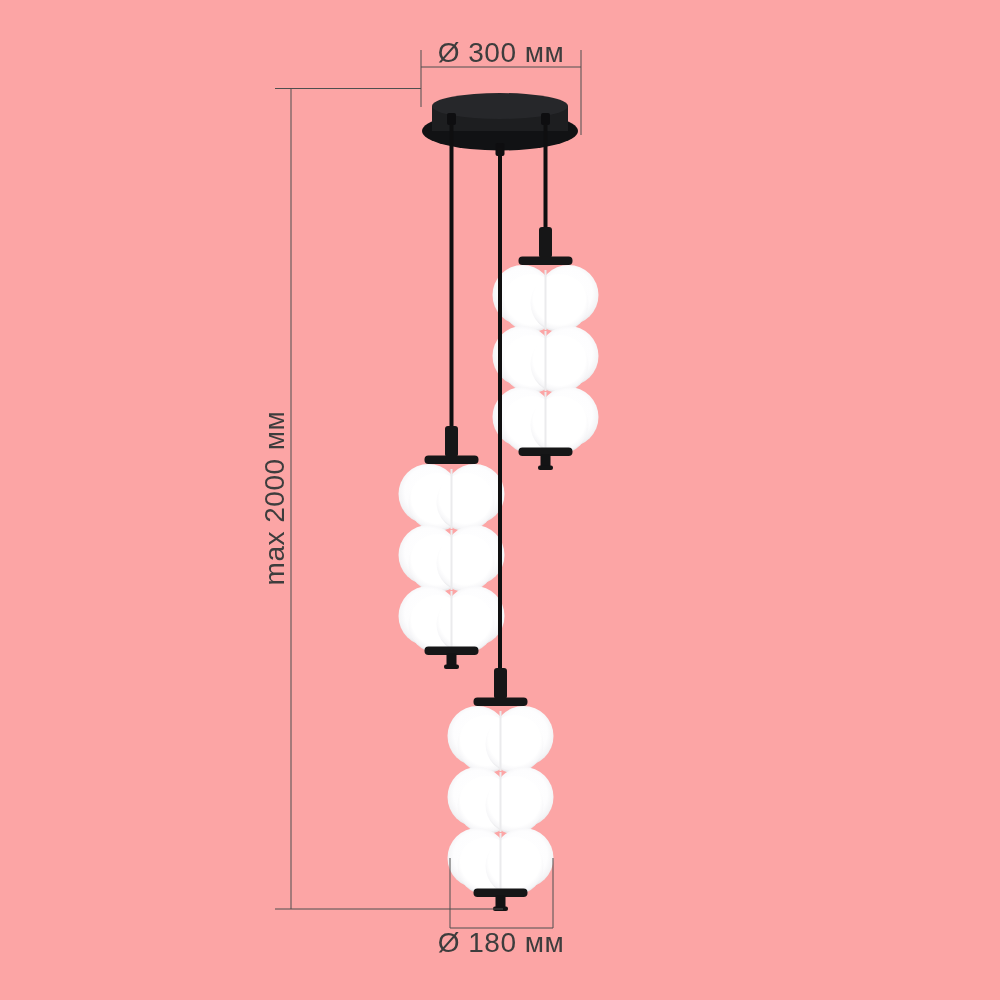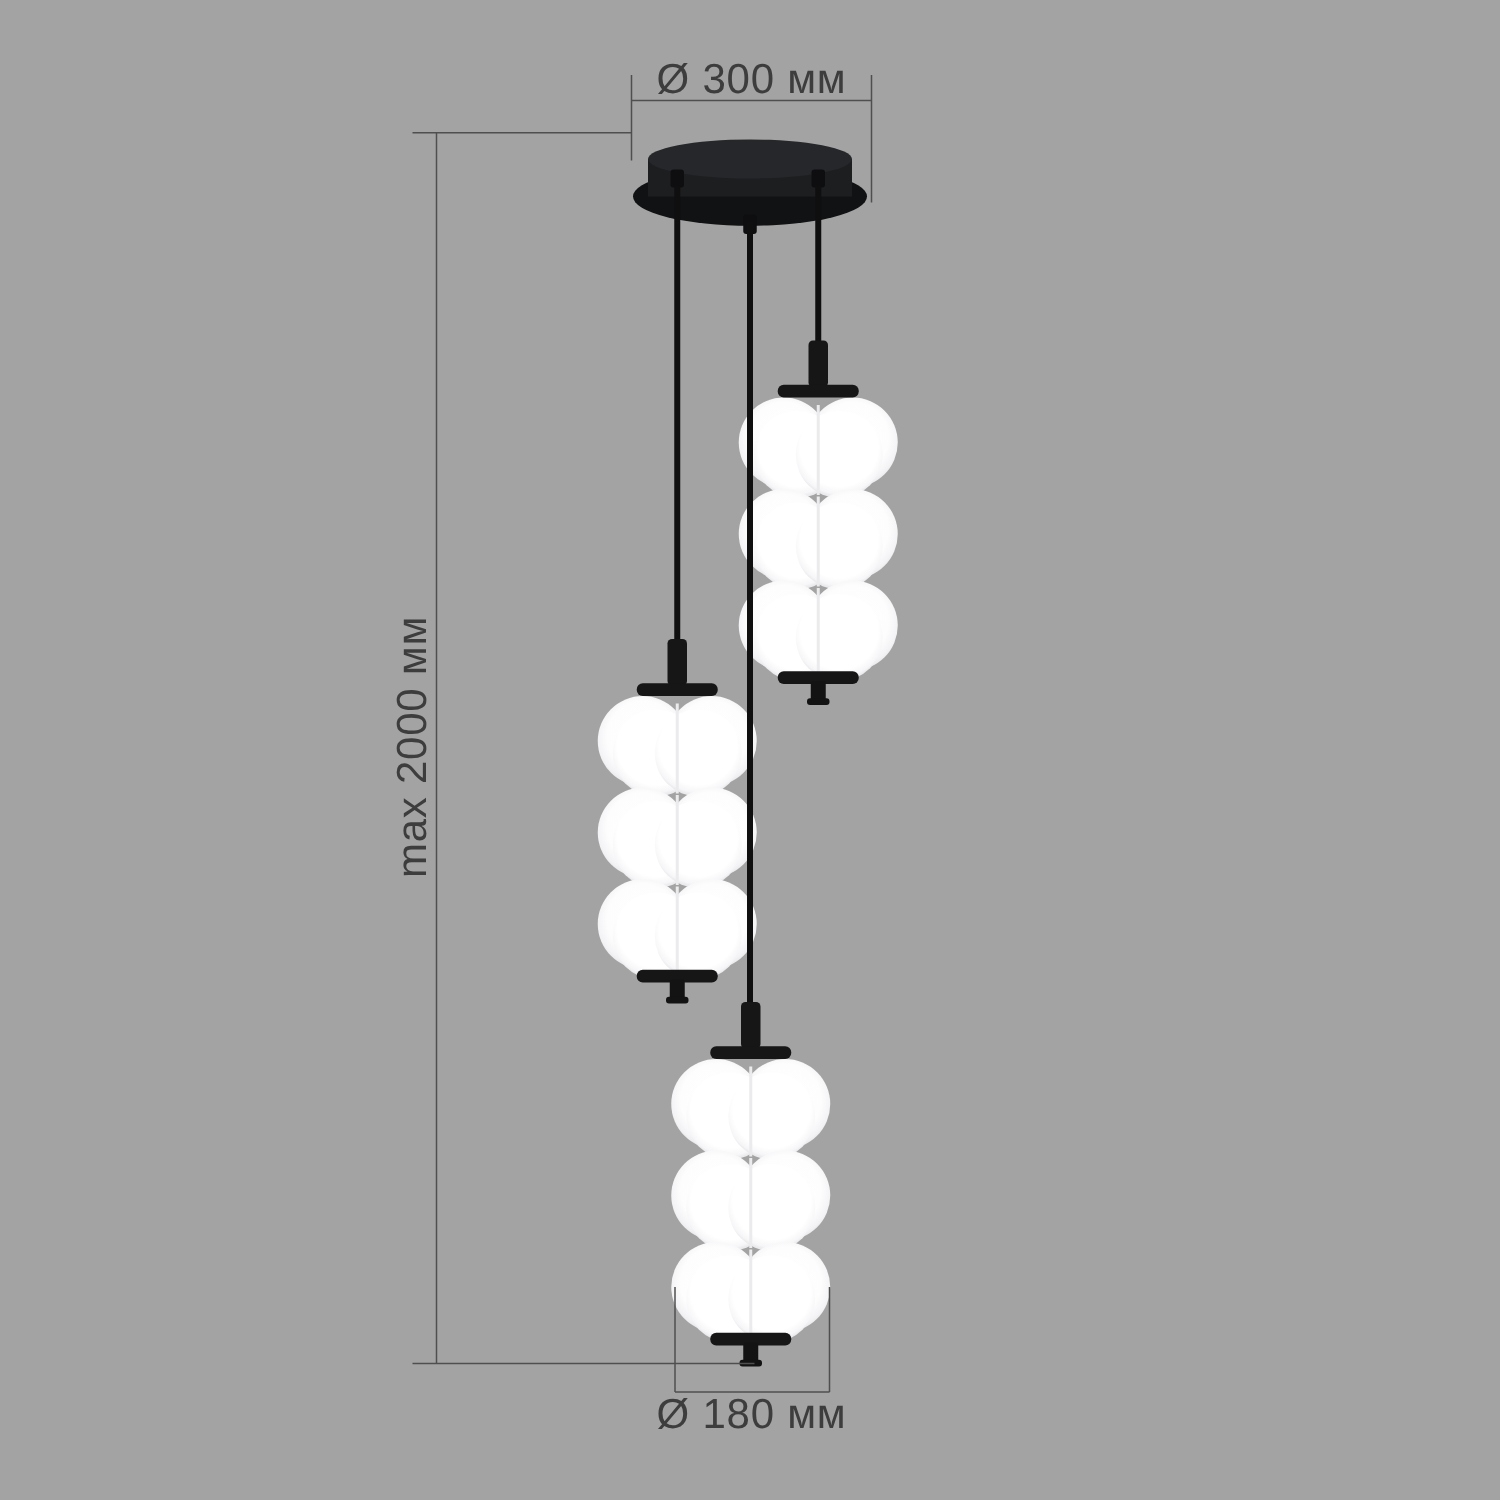--- a/index.html
+++ b/index.html
@@ -1,20 +1,20 @@
 <!DOCTYPE html>
 <html><head>
 <meta charset="utf-8">
 <style>
   html, body { margin: 0; padding: 0; background: #ffffff; }
   .stage {
     position: relative;
     width: 1000px;
     height: 1000px;
-    background: #a3a3a3;
+    background: #fca5a5;
     overflow: hidden;
     font-family: "Liberation Sans", sans-serif;
   }
   svg text {
     font-family: "Liberation Sans", sans-serif;
     font-weight: 400;
     font-size: 28px;
     letter-spacing: 0.5px;
     fill: #3d3d3d;
   }

